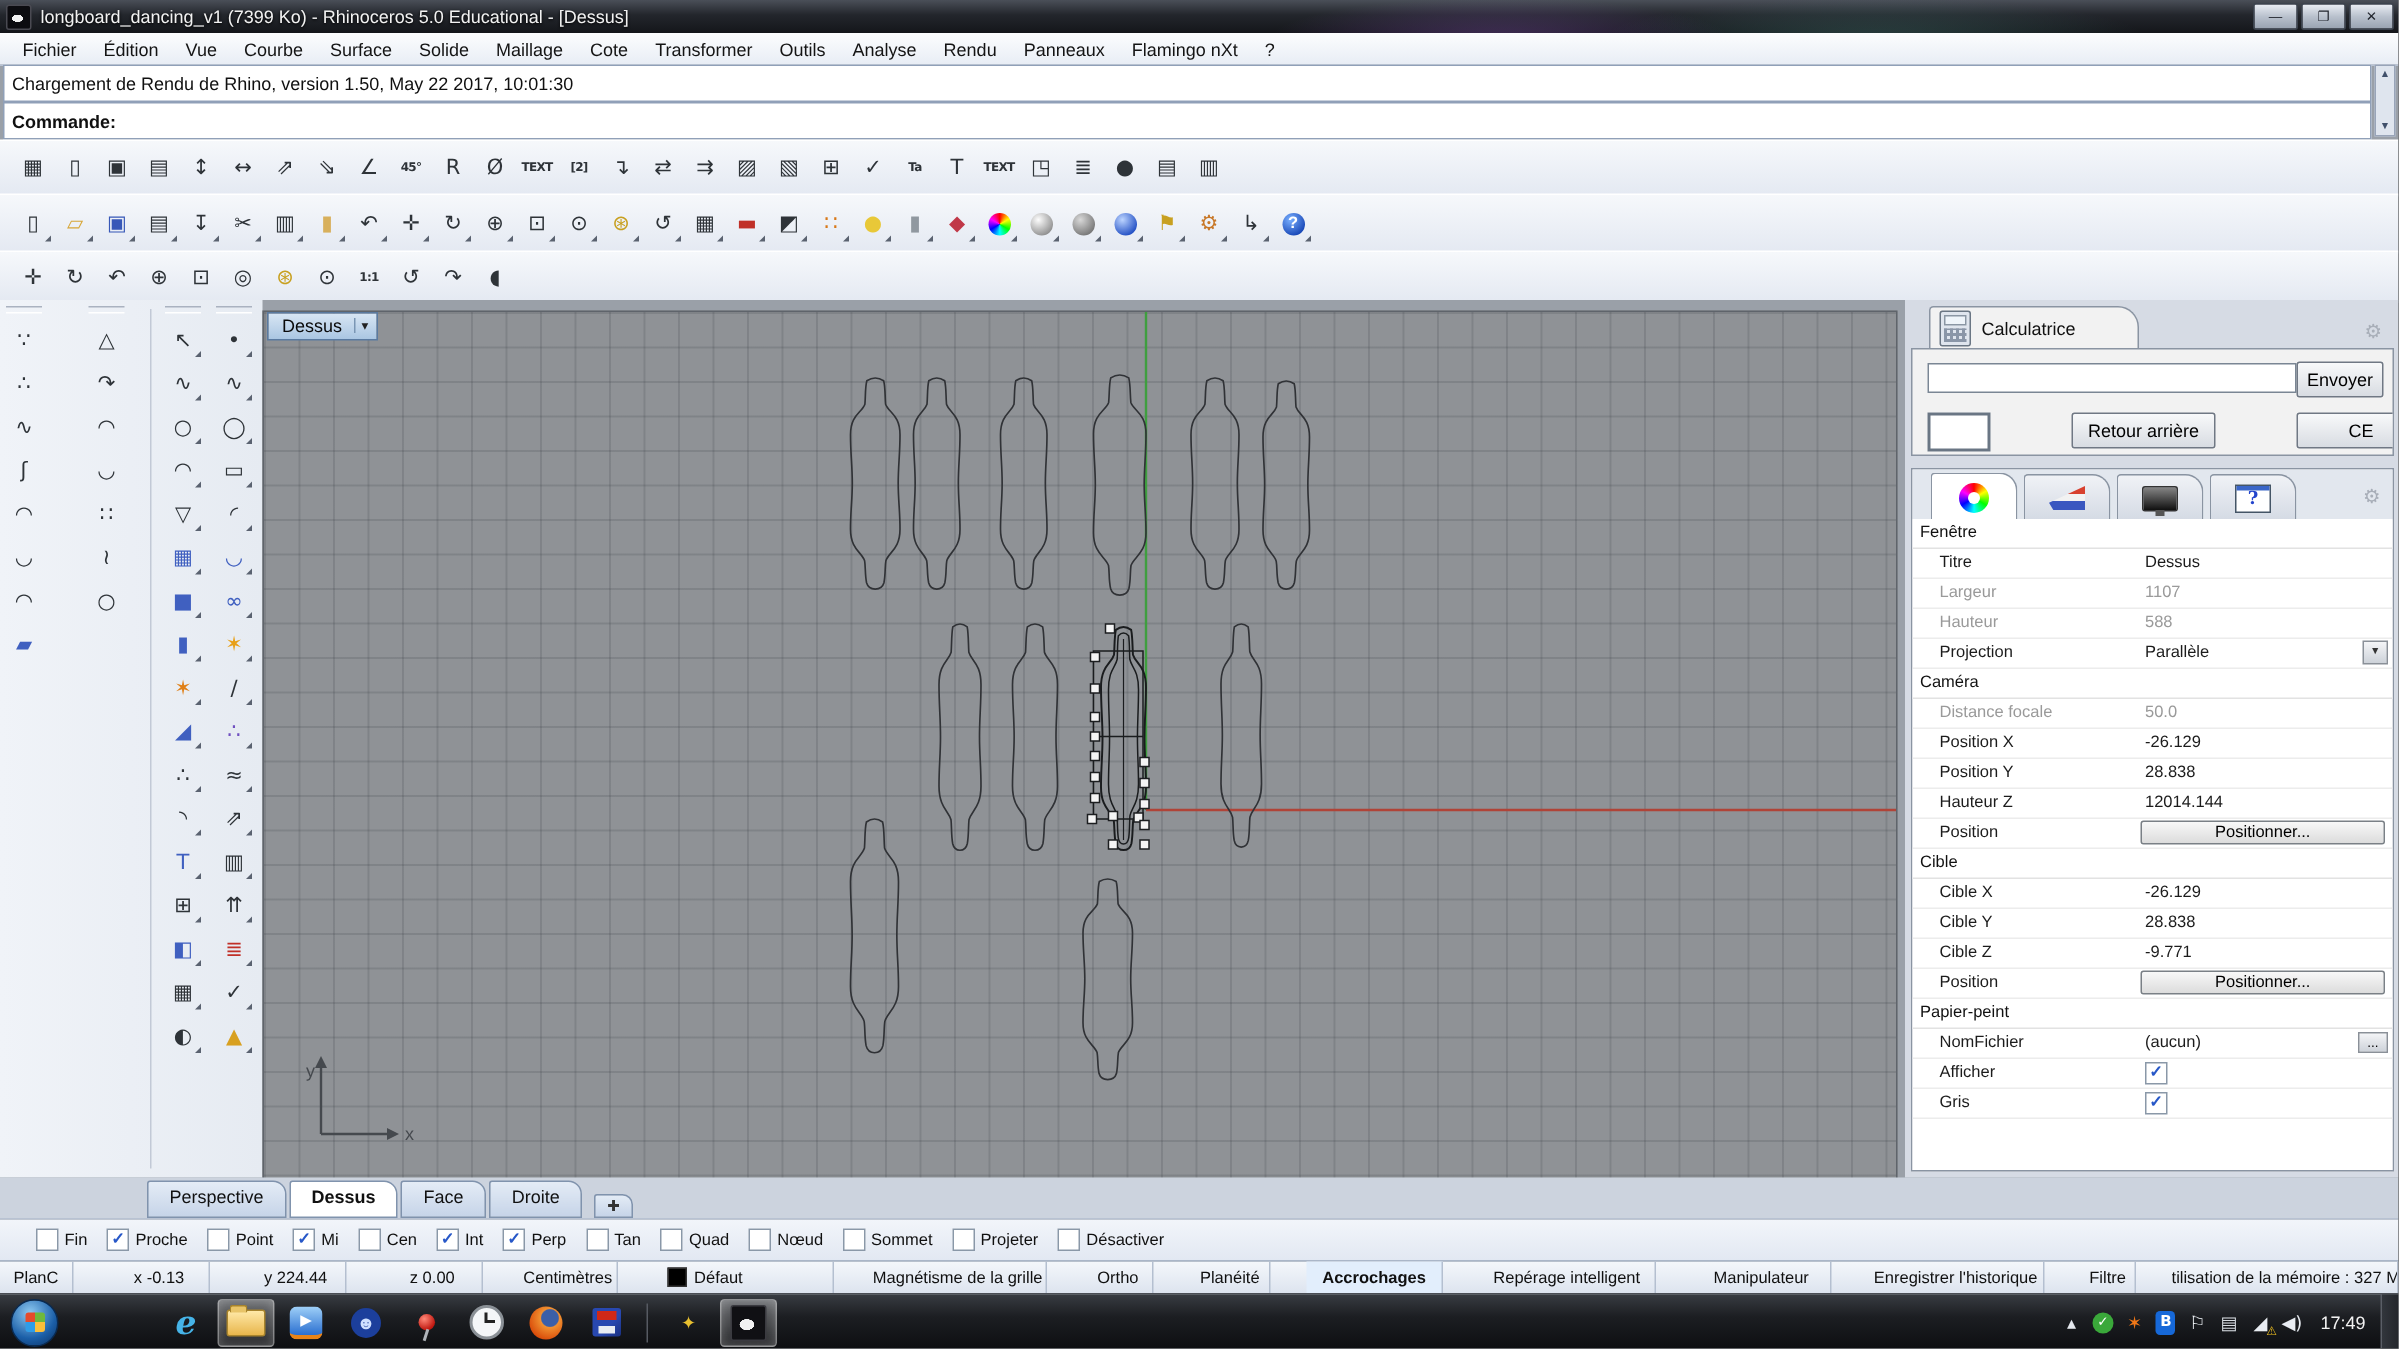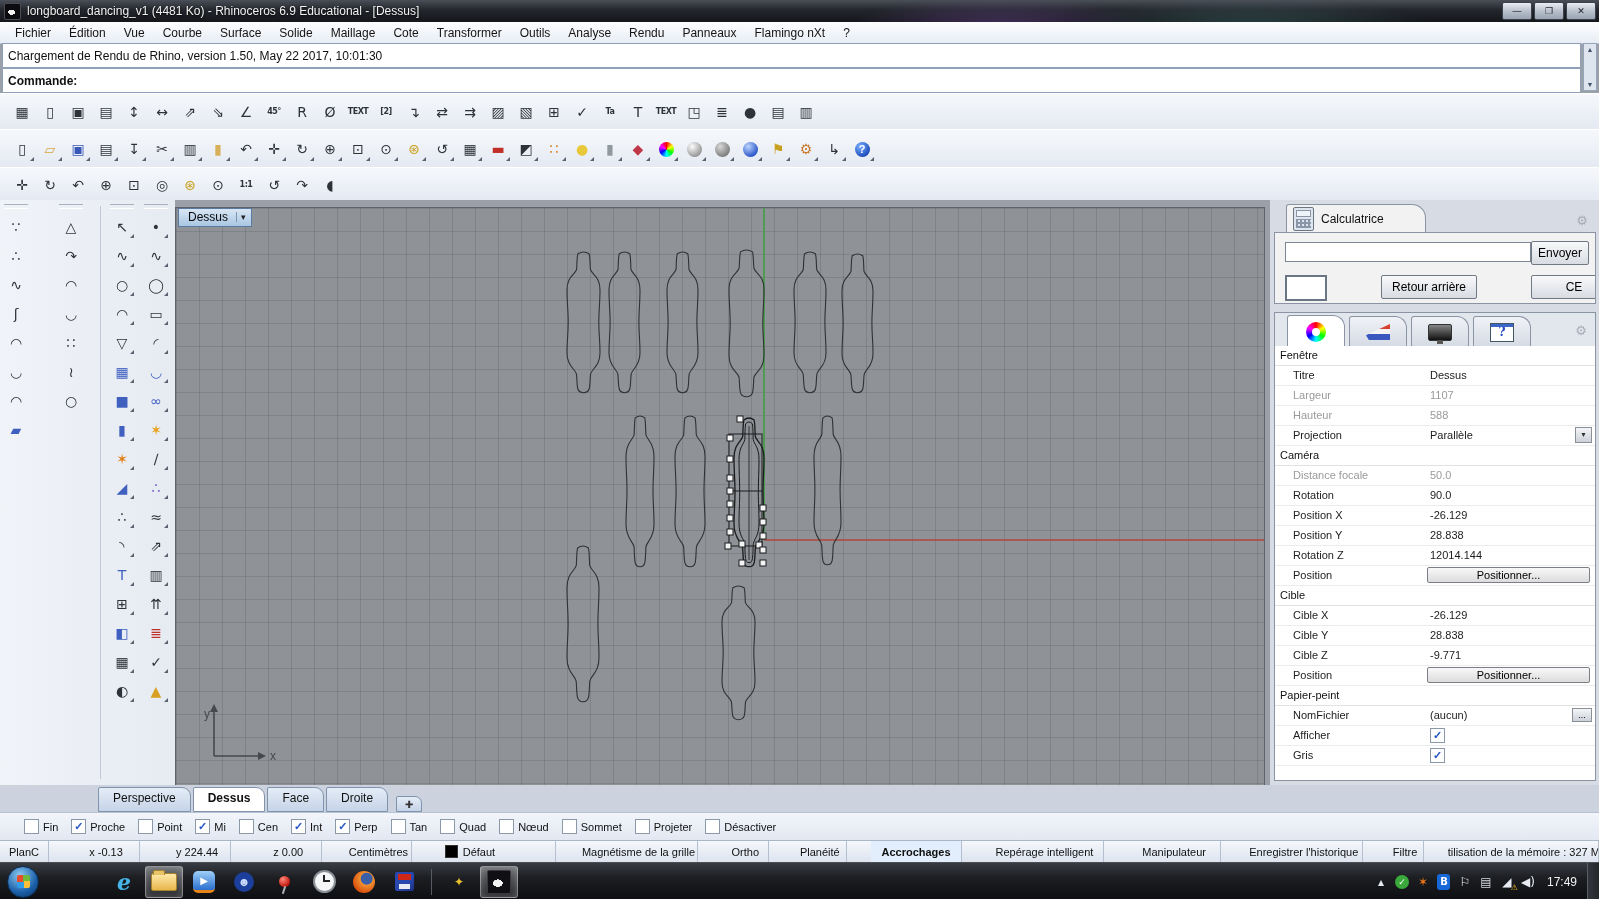--- a/index.html
+++ b/index.html
@@ -137,21 +137,21 @@
   .tclock{color:#f2f2f2;font-size:12px;margin:0 10px 0 8px;}
   .sdesk{width:11px;height:37px;background:linear-gradient(90deg,#32363c,#23262b);border-left:1px solid #5a5e66;}
 </style>
 </head>
 <body>
 
 <div class="screen">
 
   <div class="titlebar">
     <span class="titleicon"></span>
-    <span class="titletext">longboard_dancing_v1 (4481 Ko) - Rhinoceros 6.9 Educational - [Dessus]</span>
+    <span class="titletext">longboard_dancing_v1 (7399 Ko) - Rhinoceros 5.0 Educational - [Dessus]</span>
     <div class="winbtns" id="winbtns">
         <div class="wbtn">—</div>
         <div class="wbtn">❐</div>
         <div class="wbtn">✕</div>
       </div>
   </div>
 
   <div class="menubar" id="menubar">
       <span class="mitem">Fichier</span>
       <span class="mitem">Édition</span>
@@ -671,33 +671,29 @@
             <div class="prow">
               <div class="plabel">Projection</div>
               <div class="pval"><span>Parallèle</span><div class="dropbtn">▼</div></div>
             </div>
             <div class="psec">Caméra</div>
             <div class="prow">
               <div class="plabel dim">Distance focale</div>
               <div class="pval"><span class="dim">50.0</span></div>
             </div>
             <div class="prow">
-              <div class="plabel">Rotation</div>
-              <div class="pval"><span>90.0</span></div>
-            </div>
-            <div class="prow">
               <div class="plabel">Position X</div>
               <div class="pval"><span>-26.129</span></div>
             </div>
             <div class="prow">
               <div class="plabel">Position Y</div>
               <div class="pval"><span>28.838</span></div>
             </div>
             <div class="prow">
-              <div class="plabel">Rotation Z</div>
+              <div class="plabel">Hauteur Z</div>
               <div class="pval"><span>12014.144</span></div>
             </div>
             <div class="prow">
               <div class="plabel">Position</div>
               <div class="pval">
                 <button class="pbtn">Positionner...</button>
               </div>
             </div>
             <div class="psec">Cible</div>
             <div class="prow">

